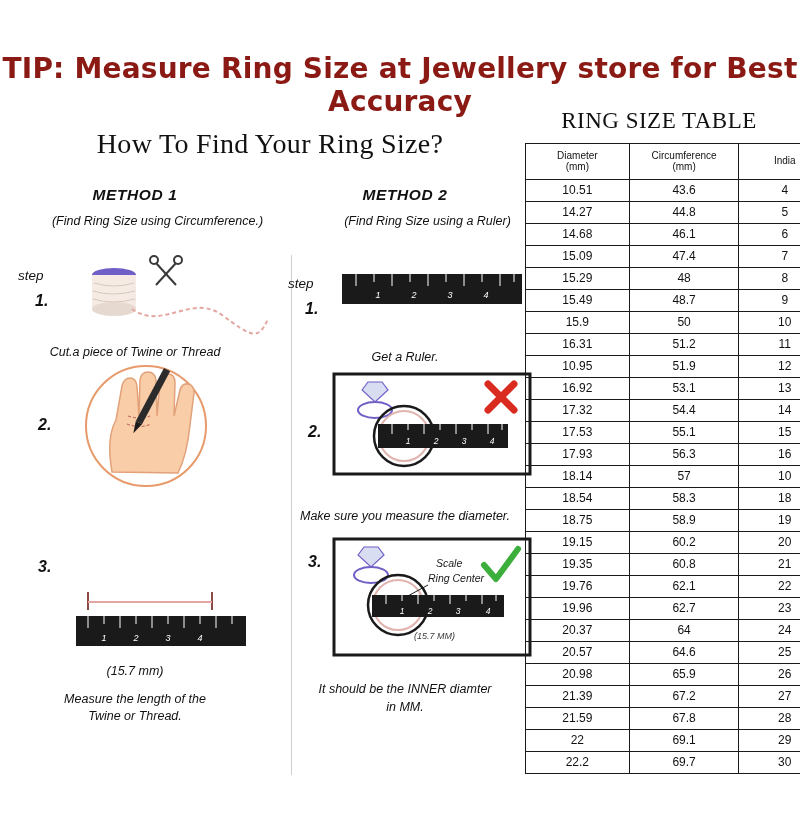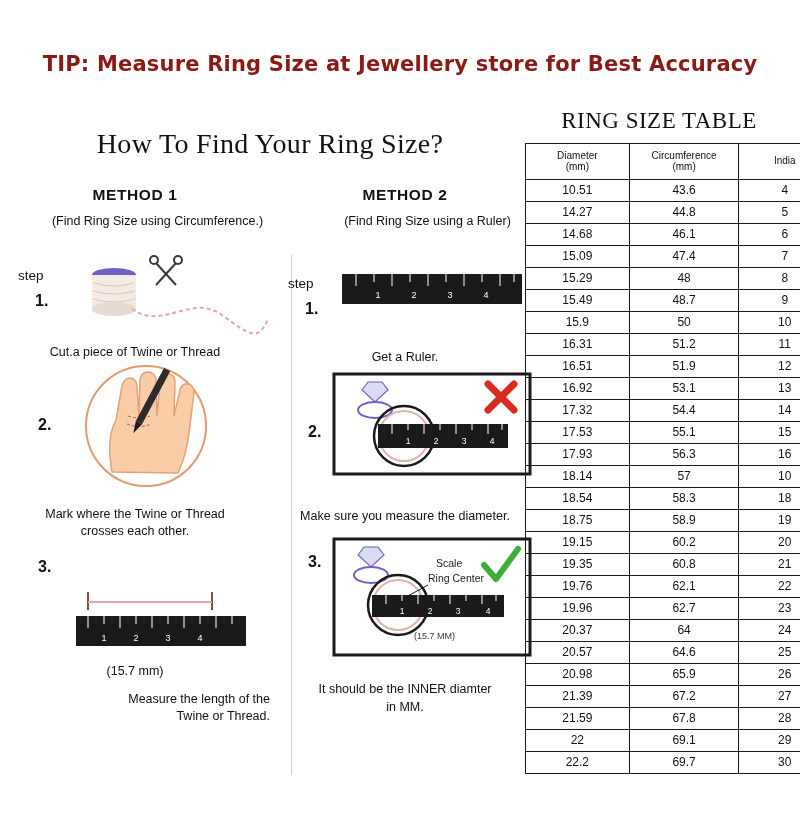--- a/index.html
+++ b/index.html
@@ -17,21 +17,21 @@
   }
 
   
   .tip-banner {
     position: absolute;
     top: 52px;
     left: 0;
     width: 800px;
     text-align: center;
     font-family: "DejaVu Sans", sans-serif;
-    font-size: 21px;
+    font-size: 28px;
     font-weight: bold;
     color: #8B1A14;
     letter-spacing: 0.2px;
   }
 
   
   .left-panel {
     position: absolute;
     top: 100px;
     left: 0;
@@ -48,20 +48,21 @@
   }
   .methods {
     display: flex;
     margin-top: 26px;
     position: relative;
   }
   .method-col {
     width: 50%;
     text-align: center;
     position: relative;
+    font-style: italic;
   }
   .divider-vertical {
     position: absolute;
     left: 291px;
     top: 155px;
     width: 1px;
     height: 520px;
     background: #cfcfcf;
   }
   .method-title {
@@ -106,21 +107,21 @@
 
   .m1-cap1 { position: absolute; left: 0; top: 158px; width: 270px; }
 
   .m1-step2 { position: absolute; left: 0; top: 178px; width: 270px; height: 130px; }
   .m1-step2 .step-num { position: absolute; left: 38px; top: 52px; }
   .m1-cap2 { position: absolute; left: 0; top: 320px; width: 270px; text-align: center; }
 
   .m1-step3 { position: absolute; left: 0; top: 372px; width: 270px; height: 120px; }
   .m1-step3 .step-num { position: absolute; left: 38px; top: 0px; }
   .m1-cap3mm { position: absolute; left: 0; top: 478px; width: 270px; text-align: center; font-size: 12.5px;}
-  .m1-cap3 { position: absolute; left: 0; top: 505px; width: 270px; text-align: right; }
+  .m1-cap3 { position: absolute; left: 0; top: 505px; width: 270px; text-align: center; }
 
   
   .m2-step1 { position: absolute; left: 0; top: 62px; width: 270px; height: 90px; }
   .m2-step1 .step-word { position: absolute; left: 18px; top: 28px; }
   .m2-step1 .step-num  { position: absolute; left: 35px; top: 52px; }
   .m2-cap1 { position: absolute; left: 0; top: 163px; width: 270px; text-align: center; }
 
   .m2-step2 { position: absolute; left: 0; top: 192px; width: 270px; height: 115px; }
   .m2-step2 .step-num { position: absolute; left: 38px; top: 45px; }
   .m2-cap2 { position: absolute; left: 0; top: 322px; width: 270px; text-align: center; }
@@ -226,24 +227,20 @@
           <g stroke="#B9584F" stroke-width="1" fill="none" stroke-dasharray="3 2">
             <path d="M60 62 q12 4 22 0"></path>
             <path d="M59 70 q13 5 24 0"></path>
           </g>
 
           <g transform="translate(96,14) rotate(28)">
             <rect x="0" y="0" width="7" height="60" fill="#2b2b2b"></rect>
             <polygon points="0,60 7,60 3.5,72" fill="#1a1a1a"></polygon>
           </g>
         </svg>
-      </div>
-      <div class="m1-cap2 caption">
-        <span>Mark where the Twine or Thread</span><br>
-        <span>crosses each other.</span>
       </div>
 
       <div class="m1-step3">
         <div class="step-num">3.</div>
         <svg width="190" height="85" viewBox="0 0 190 85" style="position:absolute;left:66px;top:28px;">
 
           <line x1="22" y1="6" x2="22" y2="24" stroke="#8a4a46" stroke-width="2"></line>
           <line x1="146" y1="6" x2="146" y2="24" stroke="#8a4a46" stroke-width="2"></line>
           <line x1="22" y1="16" x2="146" y2="16" stroke="#E3A6A0" stroke-width="2"></line>
 
@@ -447,21 +444,21 @@
           <td>15.9</td>
           <td>50</td>
           <td>10</td>
         </tr>
         <tr>
           <td>16.31</td>
           <td>51.2</td>
           <td>11</td>
         </tr>
         <tr>
-          <td>16.51</td>
+          <td>10.95</td>
           <td>51.9</td>
           <td>12</td>
         </tr>
         <tr>
           <td>16.92</td>
           <td>53.1</td>
           <td>13</td>
         </tr>
         <tr>
           <td>17.32</td>

